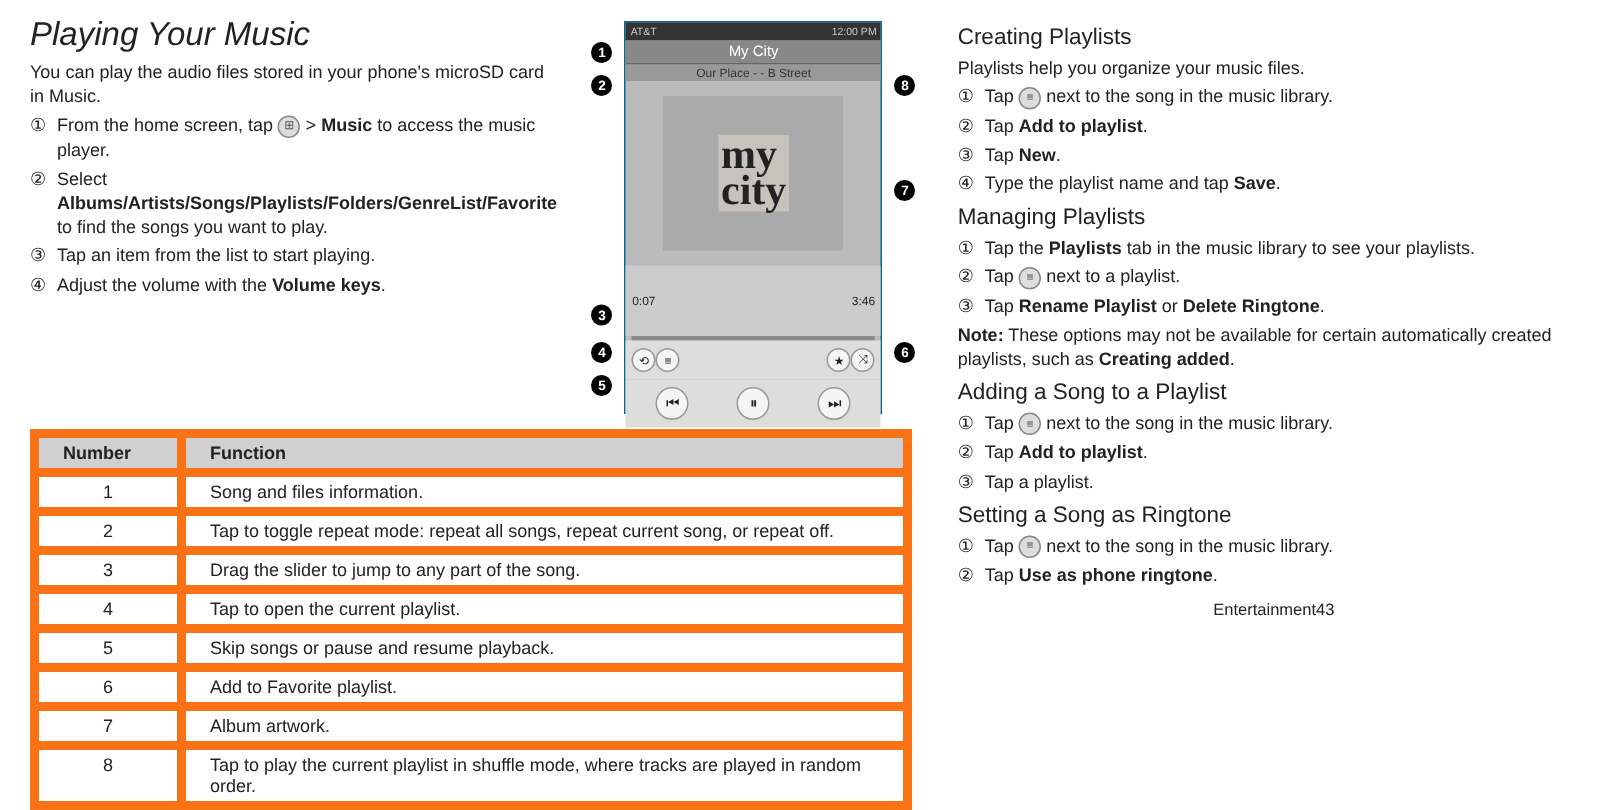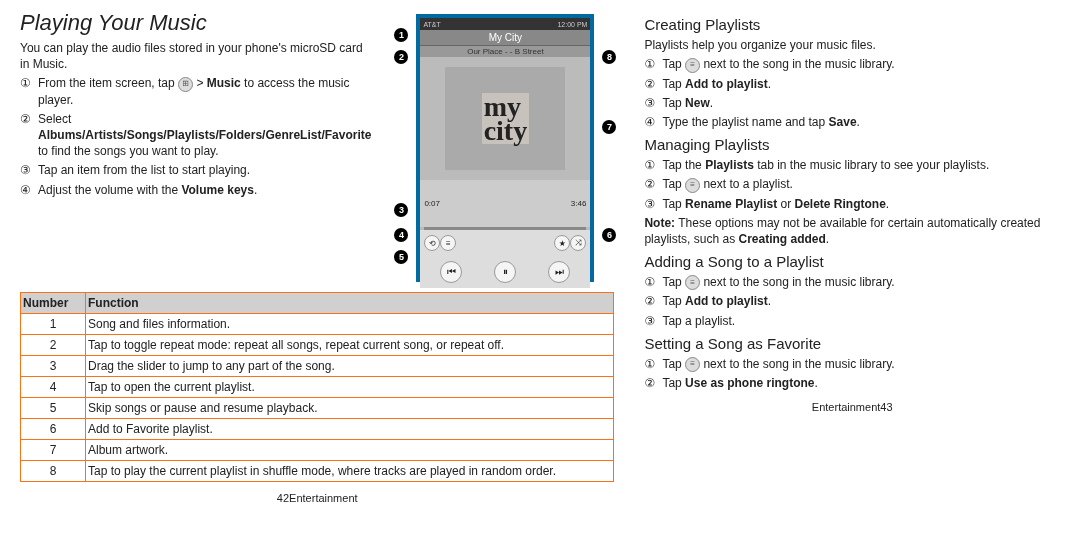--- a/index.html
+++ b/index.html
@@ -53,22 +53,22 @@
   .step .num {
     flex: 0 0 18px;
   }
   table {
     border-collapse: collapse;
     width: 100%;
     margin-top: 10px;
     font-size: 12px;
   }
   th, td {
-    border: 1px solid #f97316;
-    padding: 3px 2px;
+    border: 6px solid #f97316;
+    padding: 3px 16px;
     text-align: left;
     vertical-align: top;
   }
   th {
     background: #d0d0d0;
     font-weight: bold;
   }
   td.num-cell {
     text-align: center;
     width: 60px;
@@ -77,21 +77,21 @@
     margin-top: 10px;
     display: flex;
     justify-content: center;
     font-size: 11px;
   }
   .phone-wrapper {
     position: relative;
     width: 170px;
     height: 260px;
     background: #bbb;
-    border: 4px solid #0369a1;
+    border: 1px solid #0369a1;
     flex-shrink: 0;
     margin-top: 4px;
   }
   .phone-status {
     height: 12px;
     background: #333;
     color: #ccc;
     font-size: 7px;
     display: flex;
     justify-content: space-between;
@@ -204,21 +204,21 @@
 <div class="page-container">
 
   <div class="left-page">
     <div class="left-upper">
       <div class="left-text">
         <h1>Playing Your Music</h1>
         <p>You can play the audio files stored in your phone's microSD card in Music.</p>
 
         <div class="step">
           <span class="num">①</span>
-          <span><span>From the item screen, tap </span><span class="icon-circle">⊞</span> &gt; <b>Music</b><span> to access the music player.</span></span>
+          <span><span>From the home screen, tap </span><span class="icon-circle">⊞</span> &gt; <b>Music</b><span> to access the music player.</span></span>
         </div>
         <div class="step">
           <span class="num">②</span>
           <span><span>Select </span><b>Albums/Artists/Songs/Playlists/Folders/GenreList/Favorite</b><span> to find the songs you want to play.</span></span>
         </div>
         <div class="step">
           <span class="num">③</span>
           <span>Tap an item from the list to start playing.</span>
         </div>
         <div class="step">
@@ -357,21 +357,21 @@
           <span>Tap <span class="icon-circle">≡</span> next to the song in the music library.</span>
         </div>
         <div class="step">
           <span class="num">②</span>
           <span>Tap <b>Add to playlist</b>.</span>
         </div>
         <div class="step">
           <span class="num">③</span>
           <span>Tap a playlist.</span>
         </div>
-        <h2>Setting a Song as Favorite</h2>
+        <h2>Setting a Song as Ringtone</h2>
         <div class="step">
           <span class="num">①</span>
           <span>Tap <span class="icon-circle">≡</span> next to the song in the music library.</span>
         </div>
         <div class="step">
           <span class="num">②</span>
           <span>Tap <b>Use as phone ringtone</b>.</span>
         </div>
       </div>
     <div class="footer">

